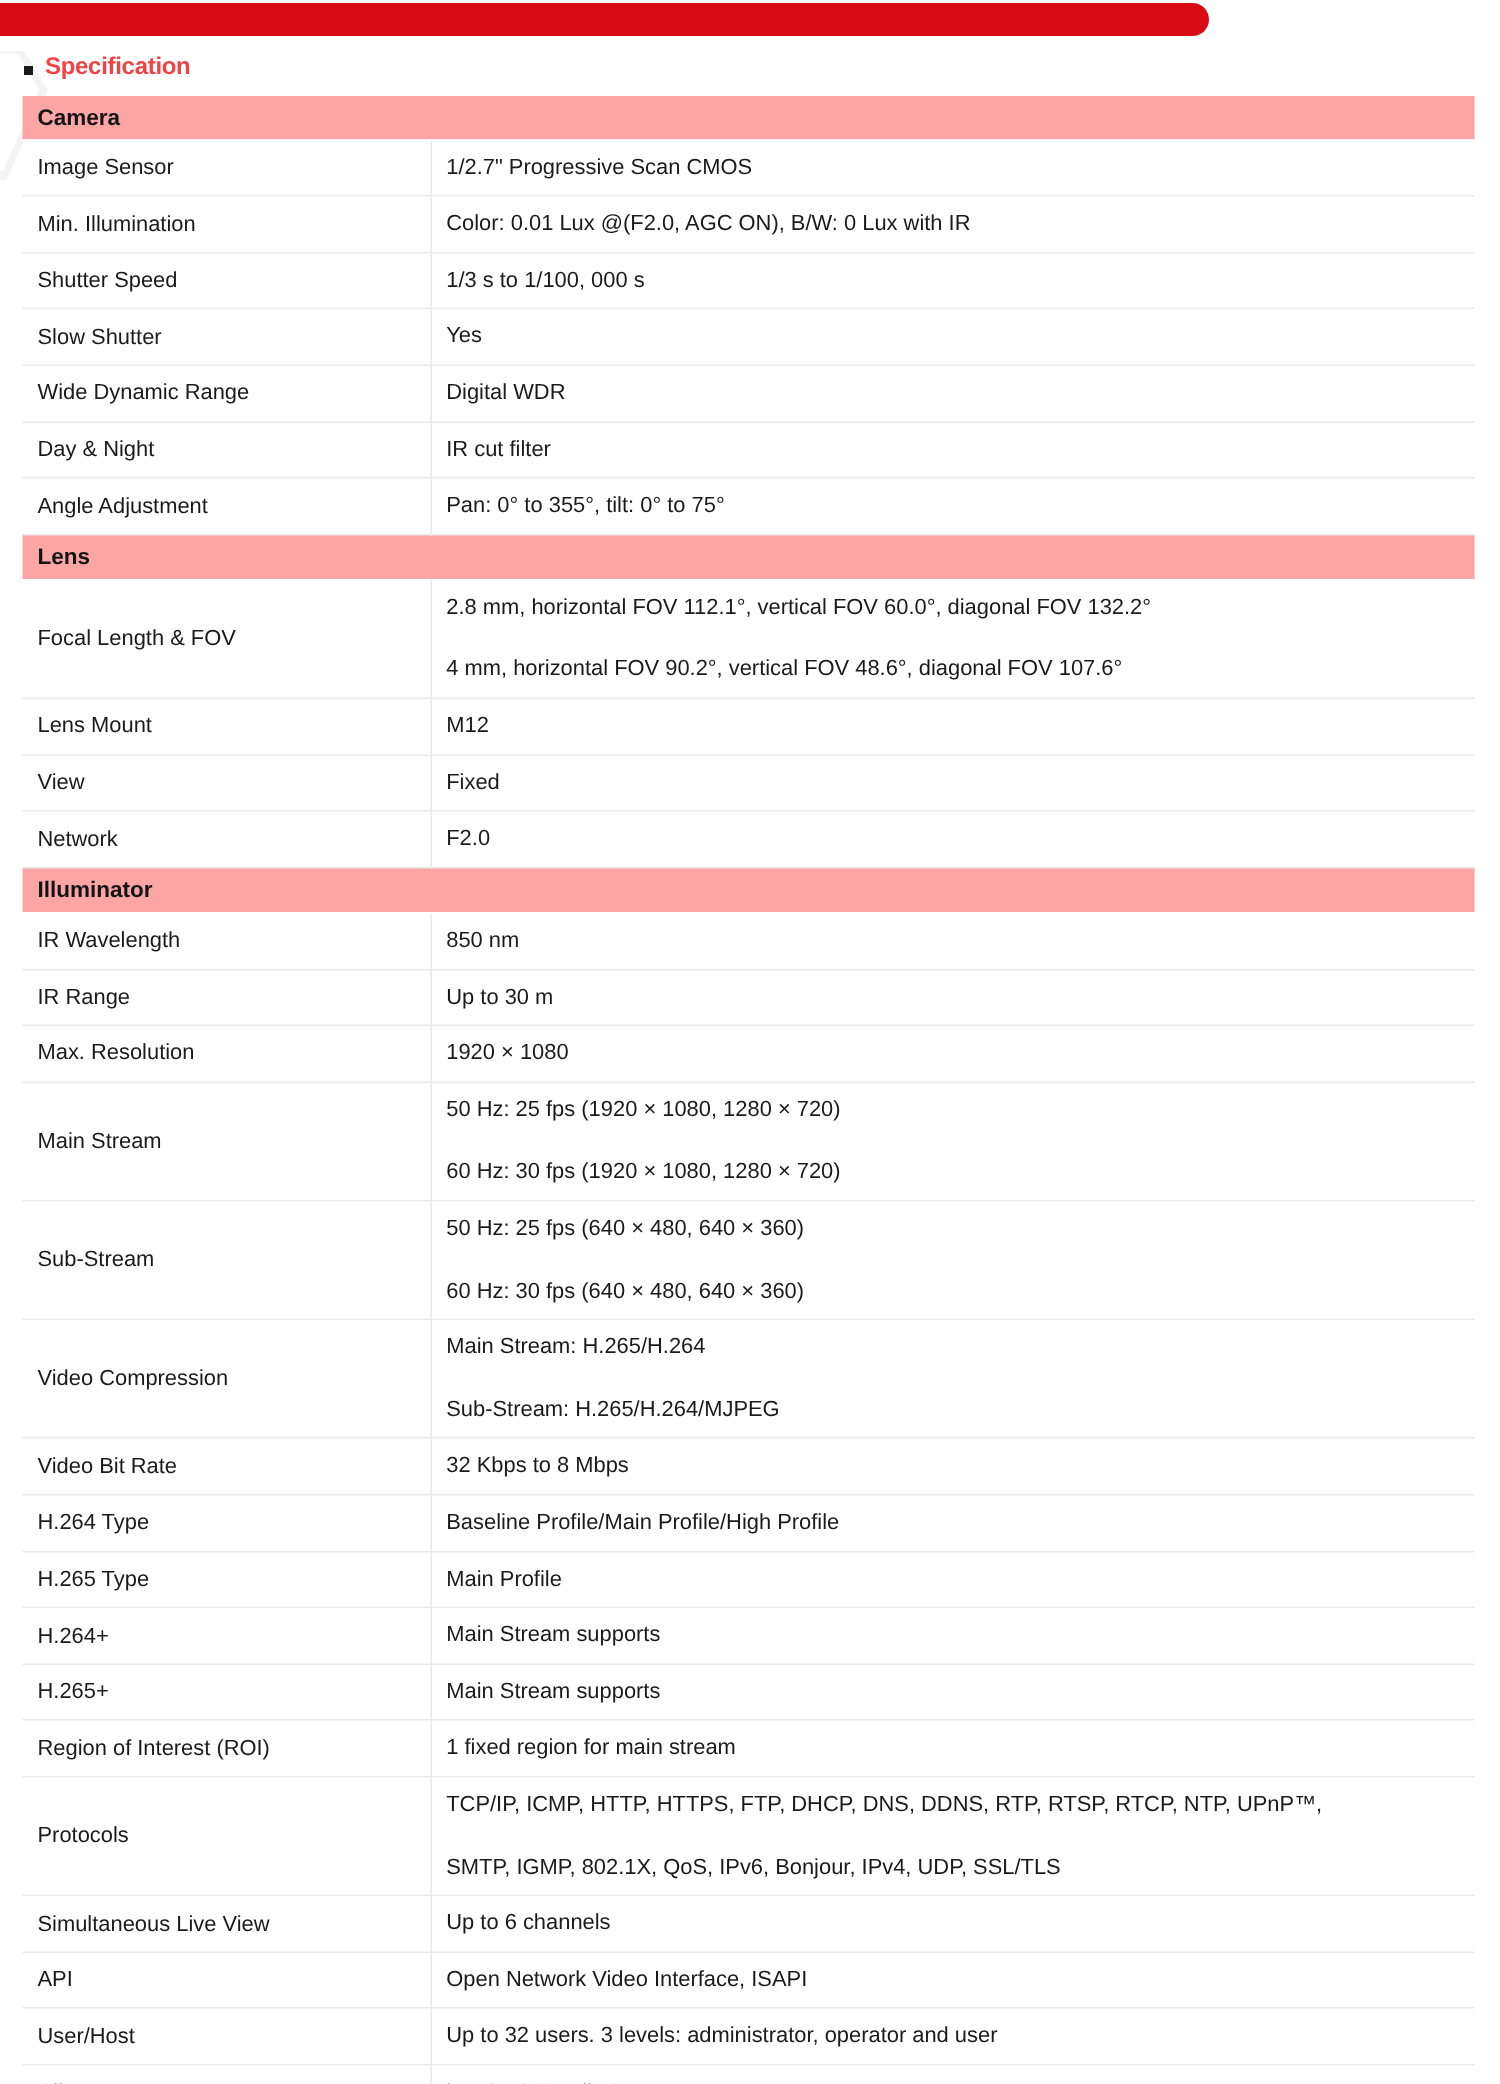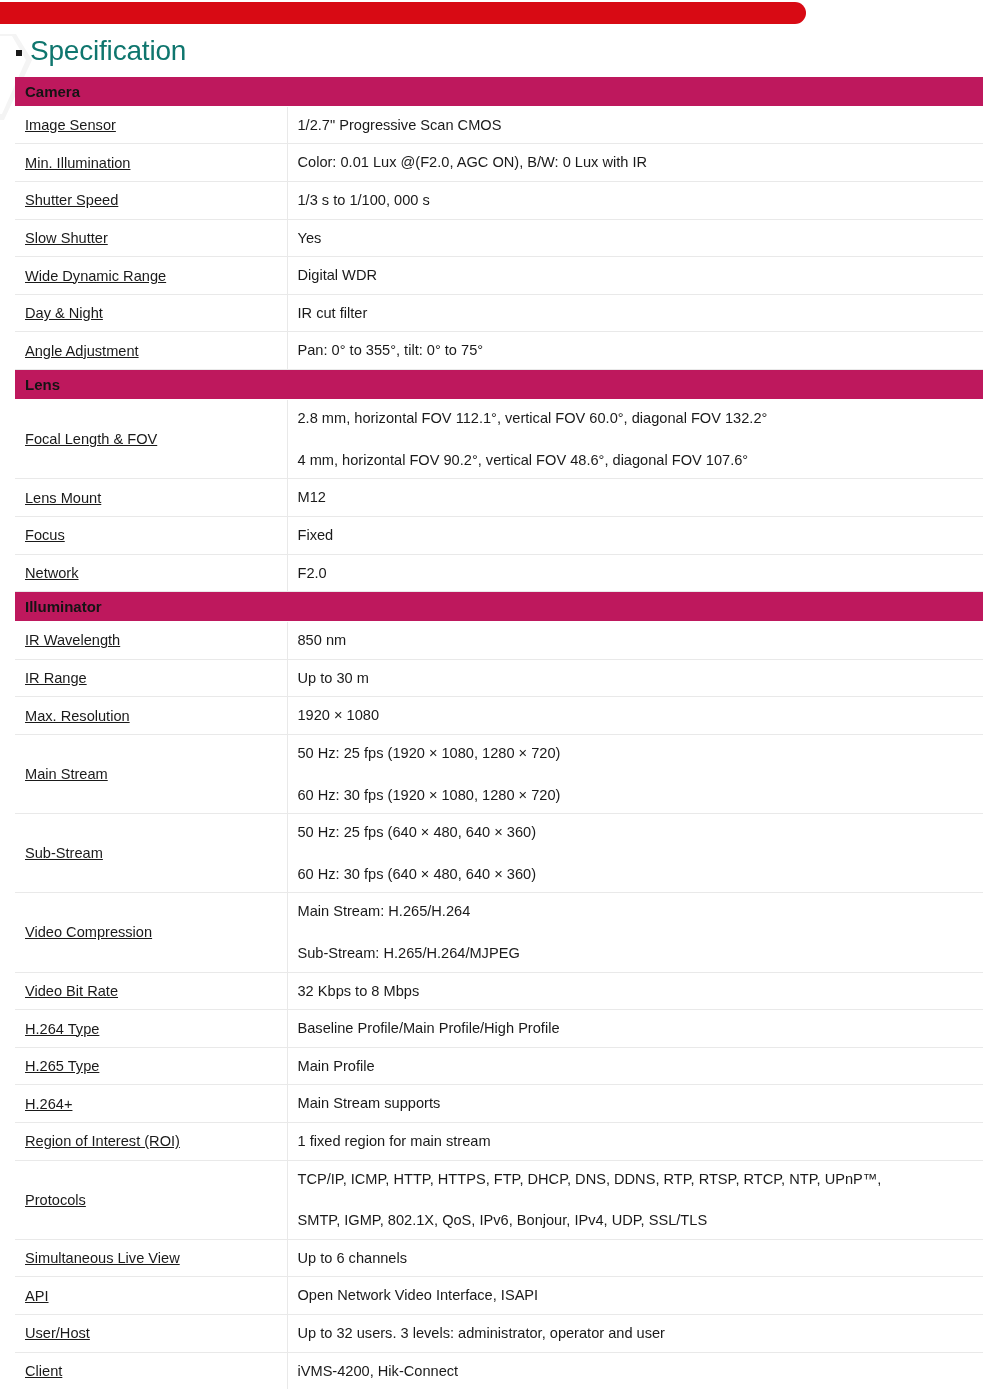--- a/index.html
+++ b/index.html
@@ -57,60 +57,59 @@
   .title-bullet {
     width: 6px;
     height: 6px;
     background: #1a1a1a;
     display: inline-block;
     flex: 0 0 auto;
     position: relative;
     top: 2px;
   }
   .title-text {
-    font-size: 28px;
-    font-weight: normal;
+    font-size: 16px;
+    font-weight: bold;
     letter-spacing: -0.2px;
-    color: #0f766e;
+    color: #ef4444;
     line-height: 1.1;
   }
 
   
   .spec-table {
     width: 968px;
     margin: 4px 0 0 15px;
     border-collapse: collapse;
     table-layout: fixed;
     position: relative;
     z-index: 1;
     font-size: 14.6px;
   }
   .spec-table col.c-label { width: 272px; }
   .spec-table col.c-value { width: 696px; }
 
   .spec-table tr.section-row > td {
-    background: #be185d;
+    background: #fca5a5;
     font-weight: bold;
     font-size: 15px;
     color: #141414;
     padding: 6px 0 6px 10px;
     border: none;
     border-bottom: 1px solid #ffffff;
   }
 
   .spec-table tr.data-row > td {
     border-bottom: 1px solid #e9e9e9;
     vertical-align: middle;
     background: #ffffff;
   }
   .spec-table tr.data-row > td.label-cell {
     padding: 7px 8px 7px 10px;
     border-right: 1px solid #e9e9e9;
     color: #1a1a1a;
-    text-decoration: underline;
   }
   .spec-table tr.data-row > td.value-cell {
     padding: 7px 8px 7px 10px;
     color: #1a1a1a;
   }
   .value-line { display: block; line-height: 1.55; }
   .value-line + .value-line { margin-top: 19px; }
 </style>
 </head>
 <body>
@@ -192,21 +191,21 @@
           <span class="value-line">4 mm, horizontal FOV 90.2°, vertical FOV 48.6°, diagonal FOV 107.6°</span>
         </td>
       </tr>
       <tr class="data-row">
         <td class="label-cell">Lens Mount</td>
         <td class="value-cell">
           <span class="value-line">M12</span>
         </td>
       </tr>
       <tr class="data-row">
-        <td class="label-cell">Focus</td>
+        <td class="label-cell">View</td>
         <td class="value-cell">
           <span class="value-line">Fixed</span>
         </td>
       </tr>
       <tr class="data-row">
         <td class="label-cell">Network</td>
         <td class="value-cell">
           <span class="value-line">F2.0</span>
         </td>
       </tr>
@@ -270,20 +269,26 @@
           <span class="value-line">Main Profile</span>
         </td>
       </tr>
       <tr class="data-row">
         <td class="label-cell">H.264+</td>
         <td class="value-cell">
           <span class="value-line">Main Stream supports</span>
         </td>
       </tr>
       <tr class="data-row">
+        <td class="label-cell">H.265+</td>
+        <td class="value-cell">
+          <span class="value-line">Main Stream supports</span>
+        </td>
+      </tr>
+      <tr class="data-row">
         <td class="label-cell">Region of Interest (ROI)</td>
         <td class="value-cell">
           <span class="value-line">1 fixed region for main stream</span>
         </td>
       </tr>
       <tr class="data-row">
         <td class="label-cell">Protocols</td>
         <td class="value-cell">
           <span class="value-line">TCP/IP, ICMP, HTTP, HTTPS, FTP, DHCP, DNS, DDNS, RTP, RTSP, RTCP, NTP, UPnP™,</span>
           <span class="value-line">SMTP, IGMP, 802.1X, QoS, IPv6, Bonjour, IPv4, UDP, SSL/TLS</span>

